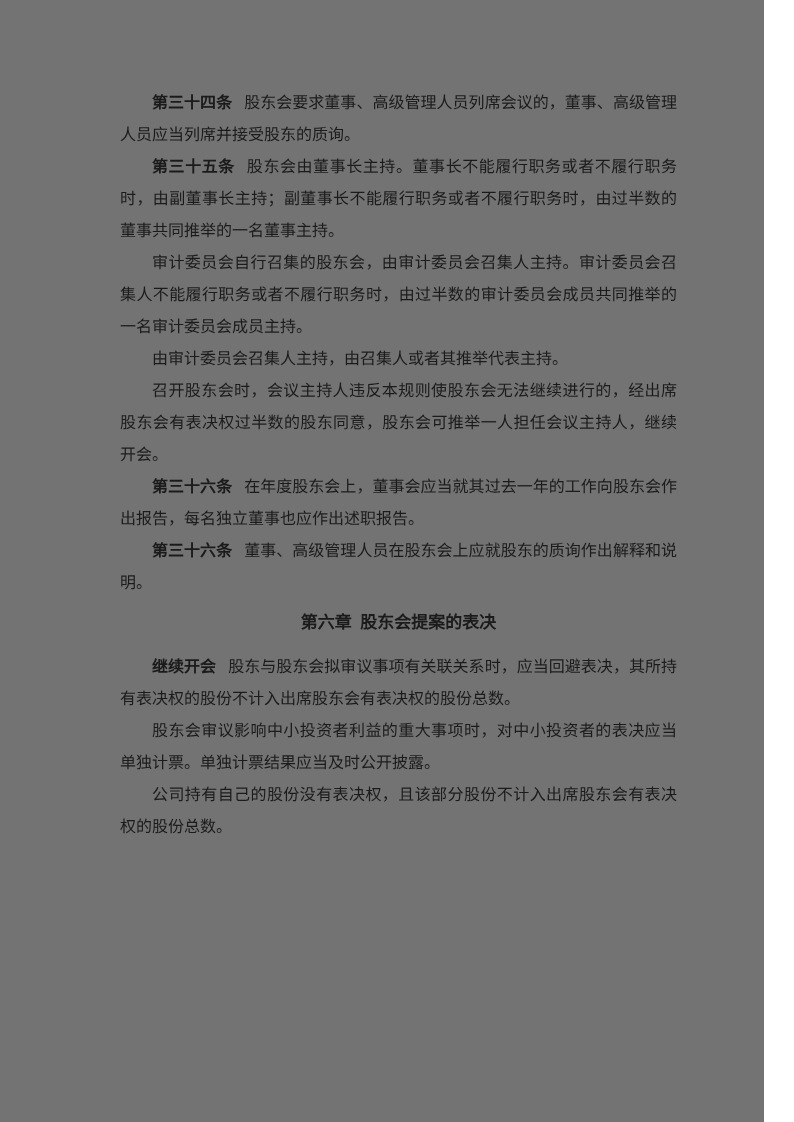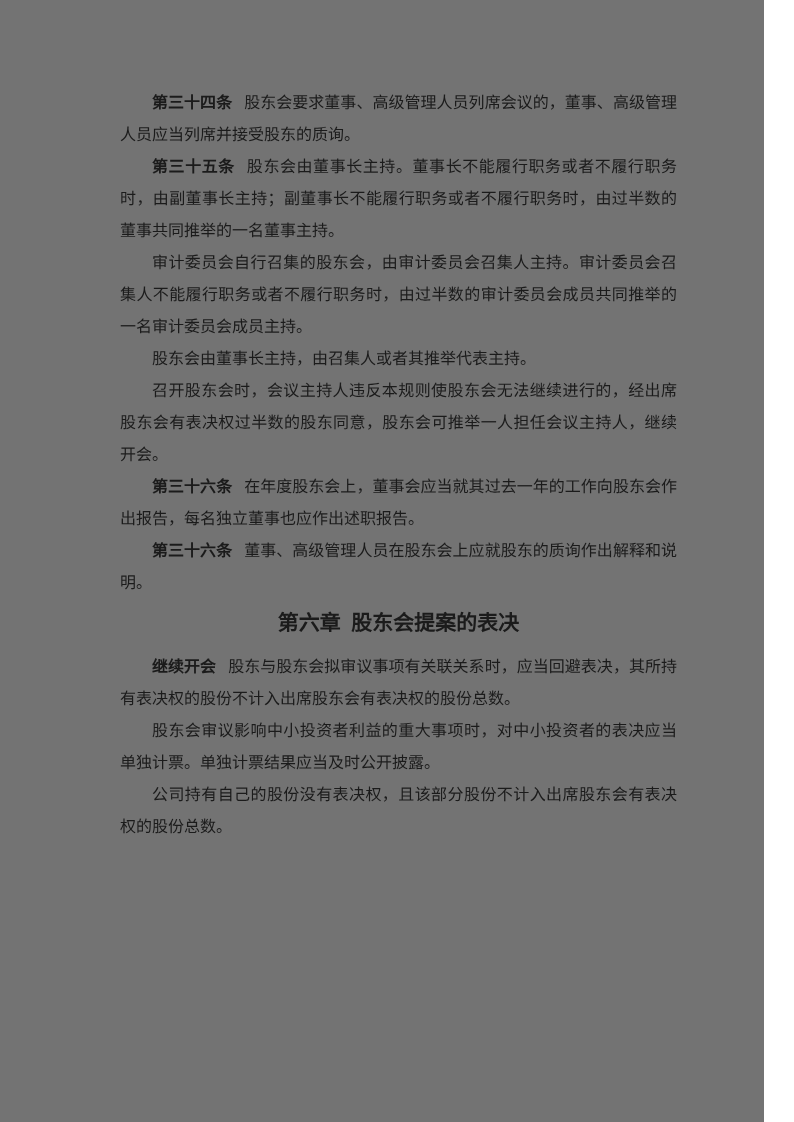--- a/index.html
+++ b/index.html
@@ -33,40 +33,40 @@
   }
   .num {
     font-weight: bold;
     margin-right: 0.75em;
   }
   .chapter {
     margin: 7px 0 11px 0;
     text-align: center;
     text-indent: 0;
     font-weight: bold;
-    font-size: 21px;
+    font-size: 17px;
     line-height: 34px;
   }
   .chapter .chapter-num {
     margin-right: 0.5em;
   }
 </style>
 </head>
 <body>
 
 <div class="page">
   <div class="content">
 
     <p class="para"><span class="num">第三十四条</span><span>股东会要求董事、高级管理人员列席会议的，董事、高级管理人员应当列席并接受股东的质询。</span></p>
 
     <p class="para"><span class="num">第三十五条</span><span>股东会由董事长主持。董事长不能履行职务或者不履行职务时，由副董事长主持；副董事长不能履行职务或者不履行职务时，由过半数的董事共同推举的一名董事主持。</span></p>
 
     <p class="para"><span>审计委员会自行召集的股东会，由审计委员会召集人主持。审计委员会召集人不能履行职务或者不履行职务时，由过半数的审计委员会成员共同推举的一名审计委员会成员主持。</span></p>
 
-    <p class="para"><span>股东会由董事长主持，由召集人或者其推举代表主持。</span></p>
+    <p class="para"><span>由审计委员会召集人主持，由召集人或者其推举代表主持。</span></p>
 
     <p class="para"><span>召开股东会时，会议主持人违反本规则使股东会无法继续进行的，经出席股东会有表决权过半数的股东同意，股东会可推举一人担任会议主持人，继续开会。</span></p>
 
     <p class="para"><span class="num">第三十六条</span><span>在年度股东会上，董事会应当就其过去一年的工作向股东会作出报告，每名独立董事也应作出述职报告。</span></p>
 
     <p class="para"><span class="num">第三十六条</span><span>董事、高级管理人员在股东会上应就股东的质询作出解释和说明。</span></p>
 
     <h2 class="chapter"><span class="chapter-num">第六章</span><span>股东会提案的表决</span></h2>
 
 

